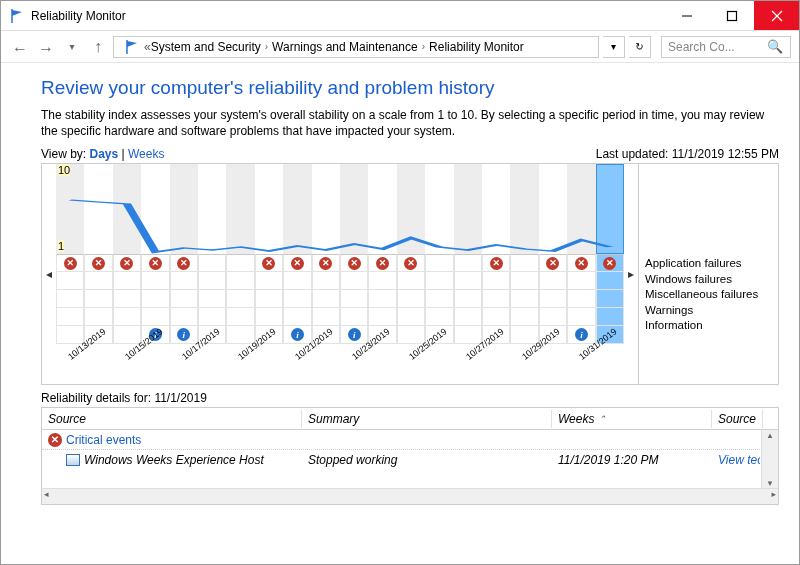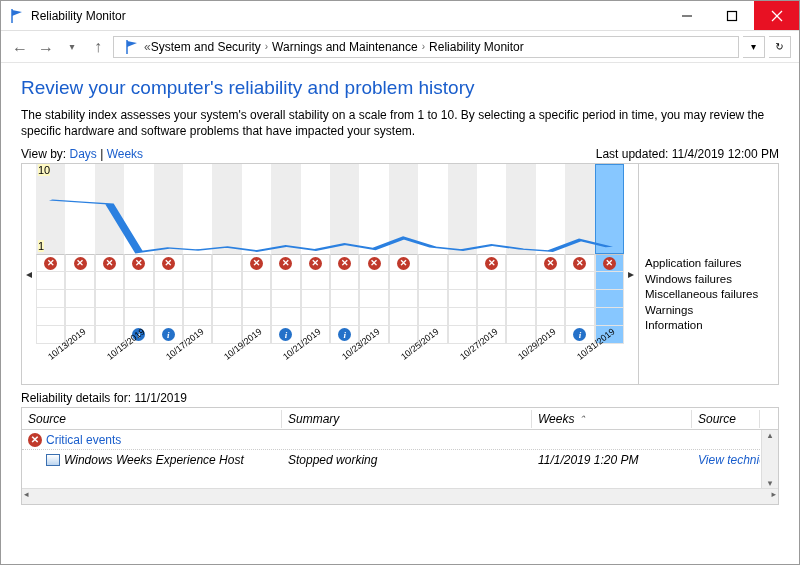--- a/index.html
+++ b/index.html
@@ -20,28 +20,28 @@
   .addrflag { width: 16px; height: 16px; margin: 0 4px; }
   .crumb { font-size: 12px; color: #000; display: flex; align-items: center; }
   .crumb .sep { margin: 0 4px; color: #666; font-size: 10px; }
   .crumb.ell { color:#555; }
   .crumbbox { display: flex; align-items: center; border: 1px solid #ccc; height: 22px; padding: 0 6px; flex: 1; }
   .dropbtn, .refreshbtn { width: 22px; height: 22px; display: flex; align-items: center; justify-content: center; border: 1px solid #ccc; border-left: none; font-size: 10px; }
   .searchbox { width: 130px; height: 22px; border: 1px solid #ccc; margin-left: 6px; display: flex; align-items: center; padding: 0 6px; font-size: 12px; color: #888; }
   .searchbox .sicon { font-size: 13px; color: #333; margin-left: auto; }
 
   
-  .content { padding: 14px 20px 4px 20px; }
+  .content { padding: 14px 20px 4px 20px; margin-left: 20px; }
   .page-title { color: #1a5ecc; font-size: 19px; font-weight: 400; margin-bottom: 8px; }
   .page-desc  { font-size: 12px; color: #000; line-height: 1.35; margin-bottom: 8px; }
 
   .viewrow { display: flex; font-size: 12px; margin-bottom: 2px; }
   .viewrow .right { margin-left: auto; }
   .viewlink { color: #1a5ecc; }
-  .viewlink.active { font-weight: 400; }
+  .viewlink.active { font-weight: 700; }
 
   
   .chartwrap { display: flex; align-items: stretch; border: 1px solid #ccc; height: 222px; margin-top: 2px; position: relative; }
   .pager { width: 14px; display: flex; align-items: center; justify-content: center; font-size: 12px; color: #333; }
   .chart { flex: 1; display: flex; flex-direction: column; }
   .plot { height: 90px; position: relative; }
   .plot .ylbl { position: absolute; left: 2px; font-size: 11px; color: #000; background:#fef9c3; }
   .plot .y10 { top: 0; }
   .plot .y1  { bottom: 2px; }
   .stripes, .eventsgrid, .datelabels { display: grid; grid-template-columns: repeat(20, 1fr); }
@@ -145,34 +145,38 @@
         <span>Warnings and Maintenance</span>
         <span class="sep">›</span>
       </span>
     <span class="crumb">
         <span>Reliability Monitor</span>
       </span>
   </div>
   <div class="dropbtn">▾</div>
   <div class="refreshbtn">↻</div>
 
+  <div class="searchbox">
+    <span>Search Co...</span>
+    <span class="sicon">🔍</span>
+  </div>
 </div>
 
 <div class="content">
   <div class="page-title">Review your computer's reliability and problem history</div>
   <div class="page-desc">The stability index assesses your system's overall stability on a scale from 1 to 10. By selecting a specific period in time, you may review the specific hardware and software problems that have impacted your system.</div>
 
   <div class="viewrow">
     <span>View by:</span>&nbsp;
     <span class="viewlink active">Days</span>
     <span>&nbsp;|&nbsp;</span>
     <span class="viewlink">Weeks</span>
     <span class="right">
       <span>Last updated:</span>
-      <span>11/4/2019 12:00 PM</span>
+      <span>11/1/2019 12:55 PM</span>
     </span>
   </div>
 
   <div class="chartwrap">
     <div class="pager">◂</div>
 
     <div class="chart">
       <div class="plot">
         <div class="stripes" id="stripes">
             <div></div>

